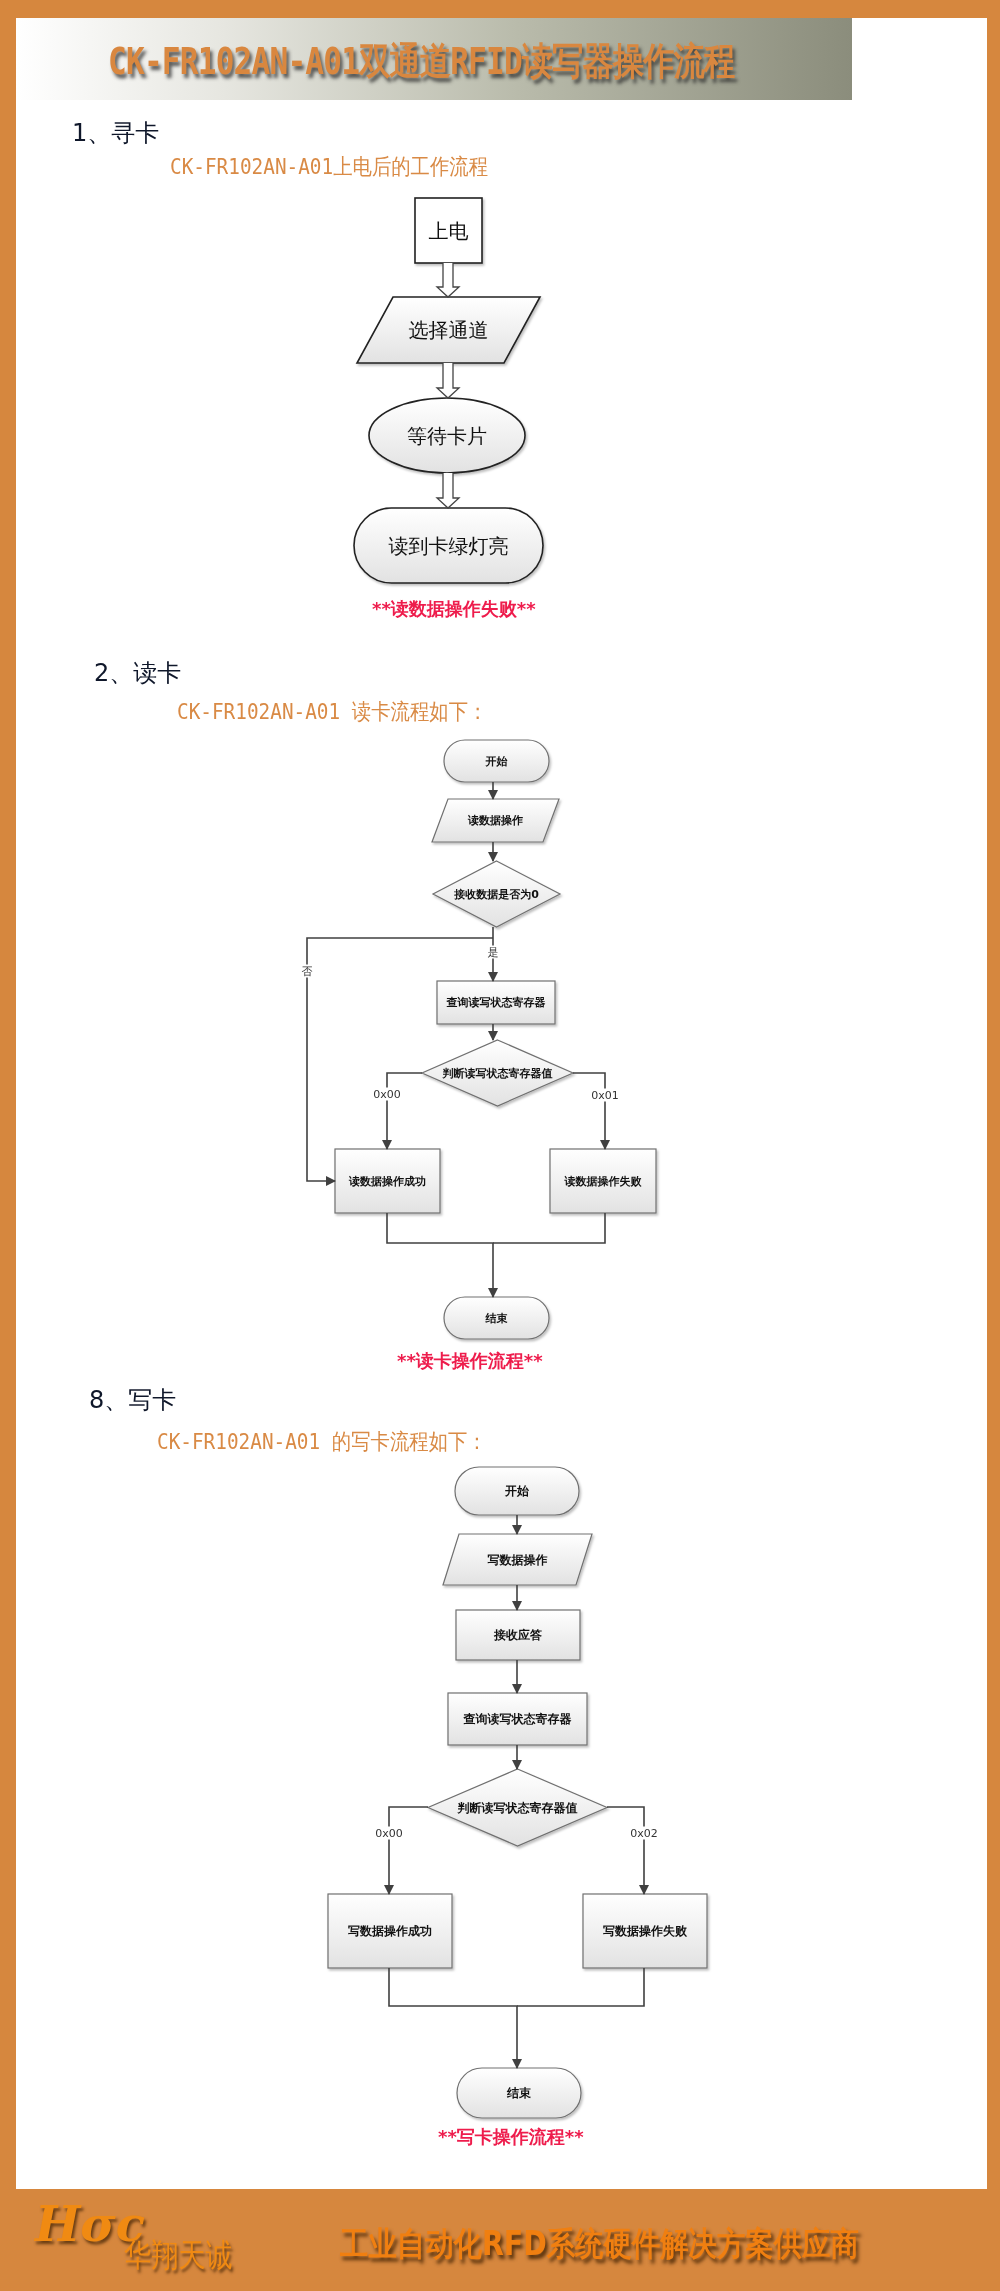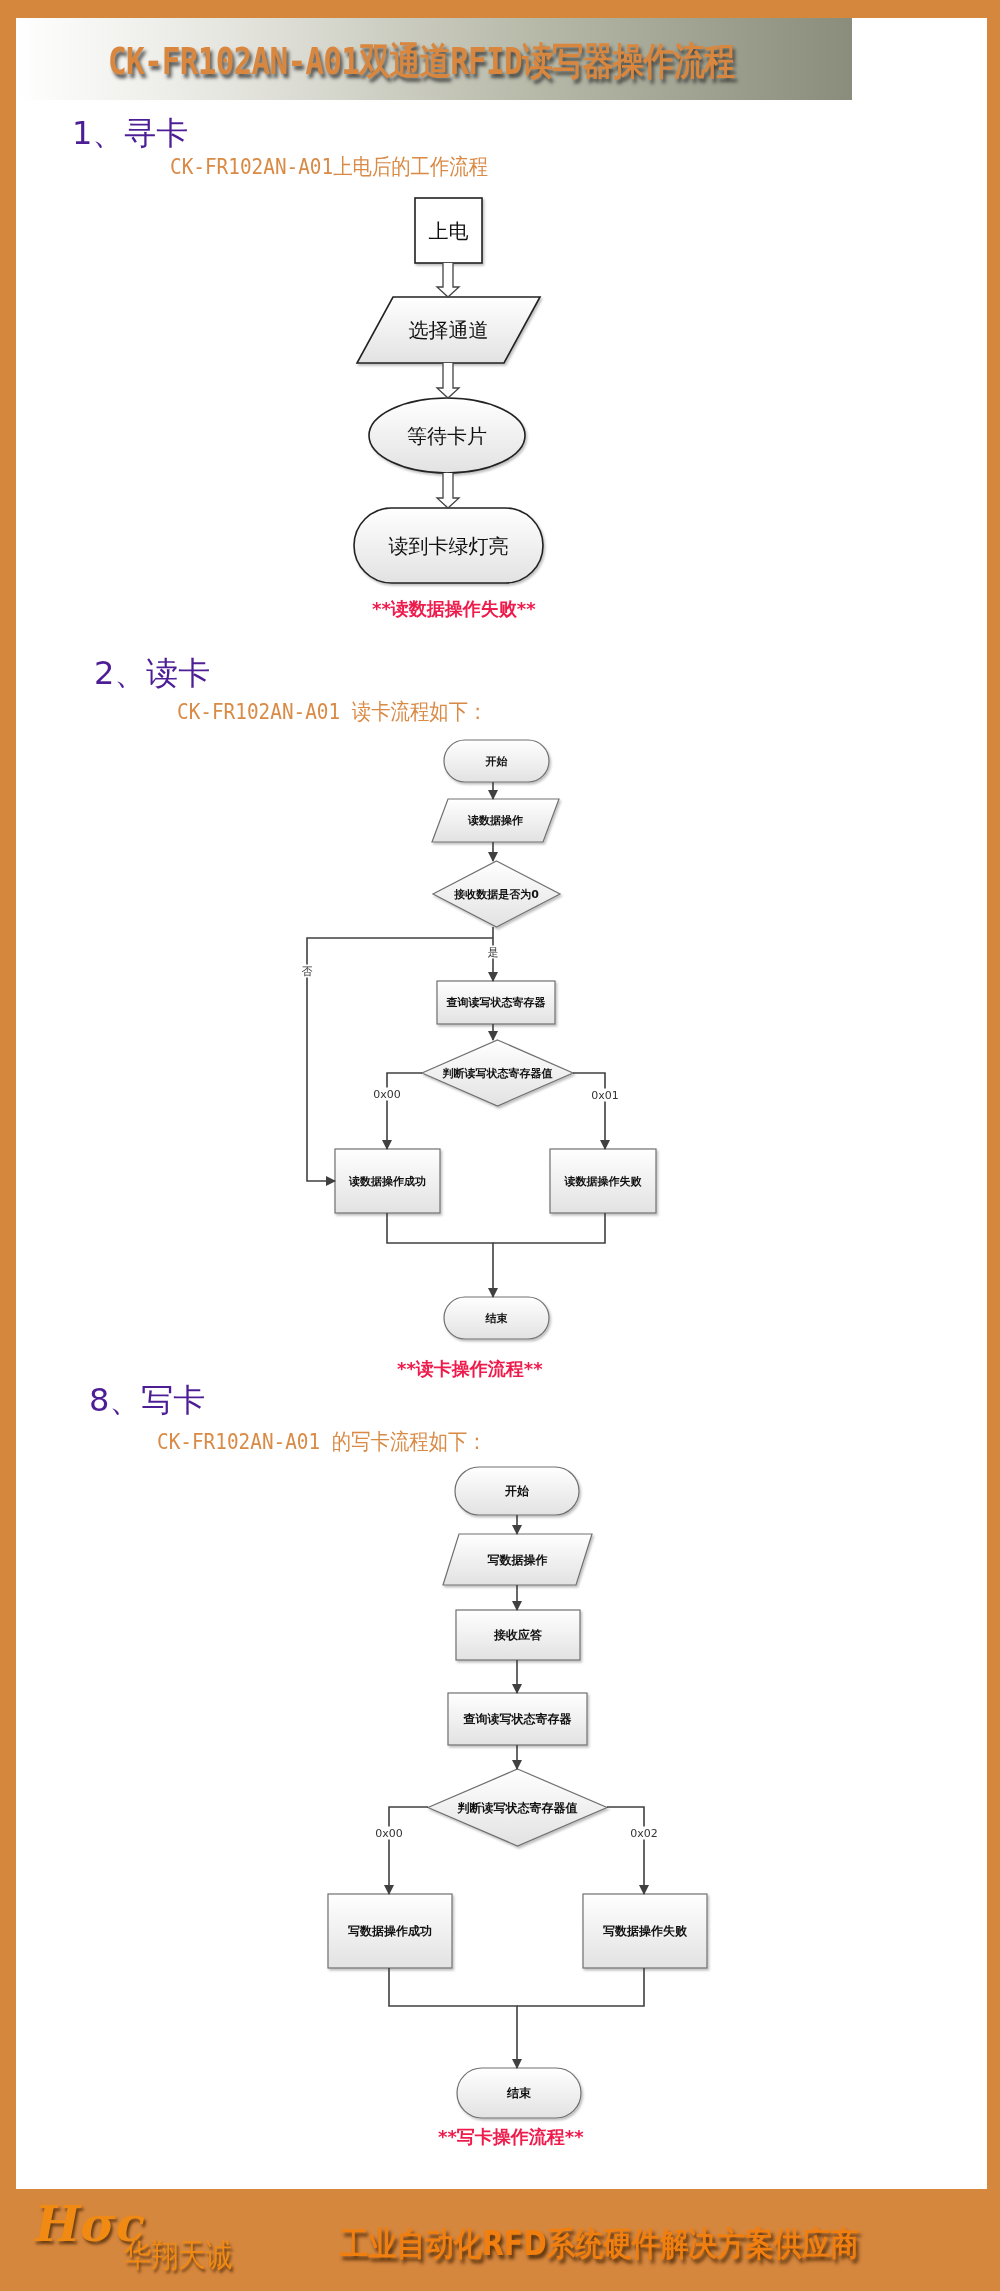--- a/index.html
+++ b/index.html
@@ -4,21 +4,21 @@
 <style>
   html, body { margin:0; padding:0; }
   body { width:1000px; height:2291px; position:relative; background:#d6873e; overflow:hidden;
          font-family:"DejaVu Sans", sans-serif; }
   #content { position:absolute; left:16px; top:18px; width:971px; height:2171px; background:#ffffff; }
   #banner { position:absolute; left:16px; top:18px; width:836px; height:82px;
             background:linear-gradient(90deg,#ffffff 0%,#e6e6e0 25%,#b9bbab 60%,#8b8d7c 100%); }
   #banner-title { position:absolute; left:92px; top:18px; font-size:38px; font-weight:bold; letter-spacing:-1px;
                   color:#d9873f; text-shadow:3px 4px 4px rgba(40,40,40,0.75); white-space:nowrap;
                   font-family:"DejaVu Sans Mono", monospace; transform:scaleX(0.82); transform-origin:left center; }
-  .h1 { position:absolute; font-size:32px; color:#4c1d95; white-space:nowrap; line-height:30px; }
+  .h1 { position:absolute; font-size:24px; color:#0f172a; white-space:nowrap; line-height:30px; }
   .h2 { position:absolute; font-size:22px; color:#d98a45; white-space:nowrap; line-height:26px;
         font-family:"DejaVu Sans Mono", monospace; transform:scaleX(0.88); transform-origin:left center; }
   .note { position:absolute; font-size:18px; color:#ee1c4c; white-space:nowrap; line-height:20px; font-weight:bold; }
   svg#flow { position:absolute; left:0; top:0; }
   .node-text { font-family:"DejaVu Sans", sans-serif; fill:#111; }
   .bold { font-weight:bold; }
   .edge-label { font-family:"DejaVu Sans", sans-serif; fill:#333; font-size:11px; }
   #footer-logo-script { position:absolute; left:35px; top:2196px; font-family:"DejaVu Serif", serif; font-style:italic;
         font-size:48px; font-weight:bold; color:#f08a12; text-shadow:2px 3px 3px rgba(60,30,0,0.7); }
   #footer-logo-cn { position:absolute; left:124px; top:2234px; font-size:32px; color:#f08a12;
@@ -33,21 +33,21 @@
 <div id="banner">
   <div id="banner-title">CK-FR102AN-A01双通道RFID读写器操作流程</div>
 </div>
 
 <div class="h1" style="left:72px; top:118px;">1、寻卡</div>
 <div class="h2" style="left:170px; top:154px;">CK-FR102AN-A01上电后的工作流程</div>
 <div class="note" style="left:372px; top:599px;">**读数据操作失败**</div>
 
 <div class="h1" style="left:94px; top:658px;">2、读卡</div>
 <div class="h2" style="left:177px; top:699px;">CK-FR102AN-A01 读卡流程如下：</div>
-<div class="note" style="left:397px; top:1351px;margin-top:8px;">**读卡操作流程**</div>
+<div class="note" style="left:397px; top:1351px;">**读卡操作流程**</div>
 
 <div class="h1" style="left:89px; top:1385px;">8、写卡</div>
 <div class="h2" style="left:157px; top:1429px;">CK-FR102AN-A01 的写卡流程如下：</div>
 <div class="note" style="left:438px; top:2127px;">**写卡操作流程**</div>
 
 <svg id="flow" width="1000" height="2291">
   <defs>
     <linearGradient id="gfill" x1="0" y1="0" x2="0" y2="1">
       <stop offset="0" stop-color="#ffffff"></stop>
       <stop offset="1" stop-color="#e2e2e2"></stop>

